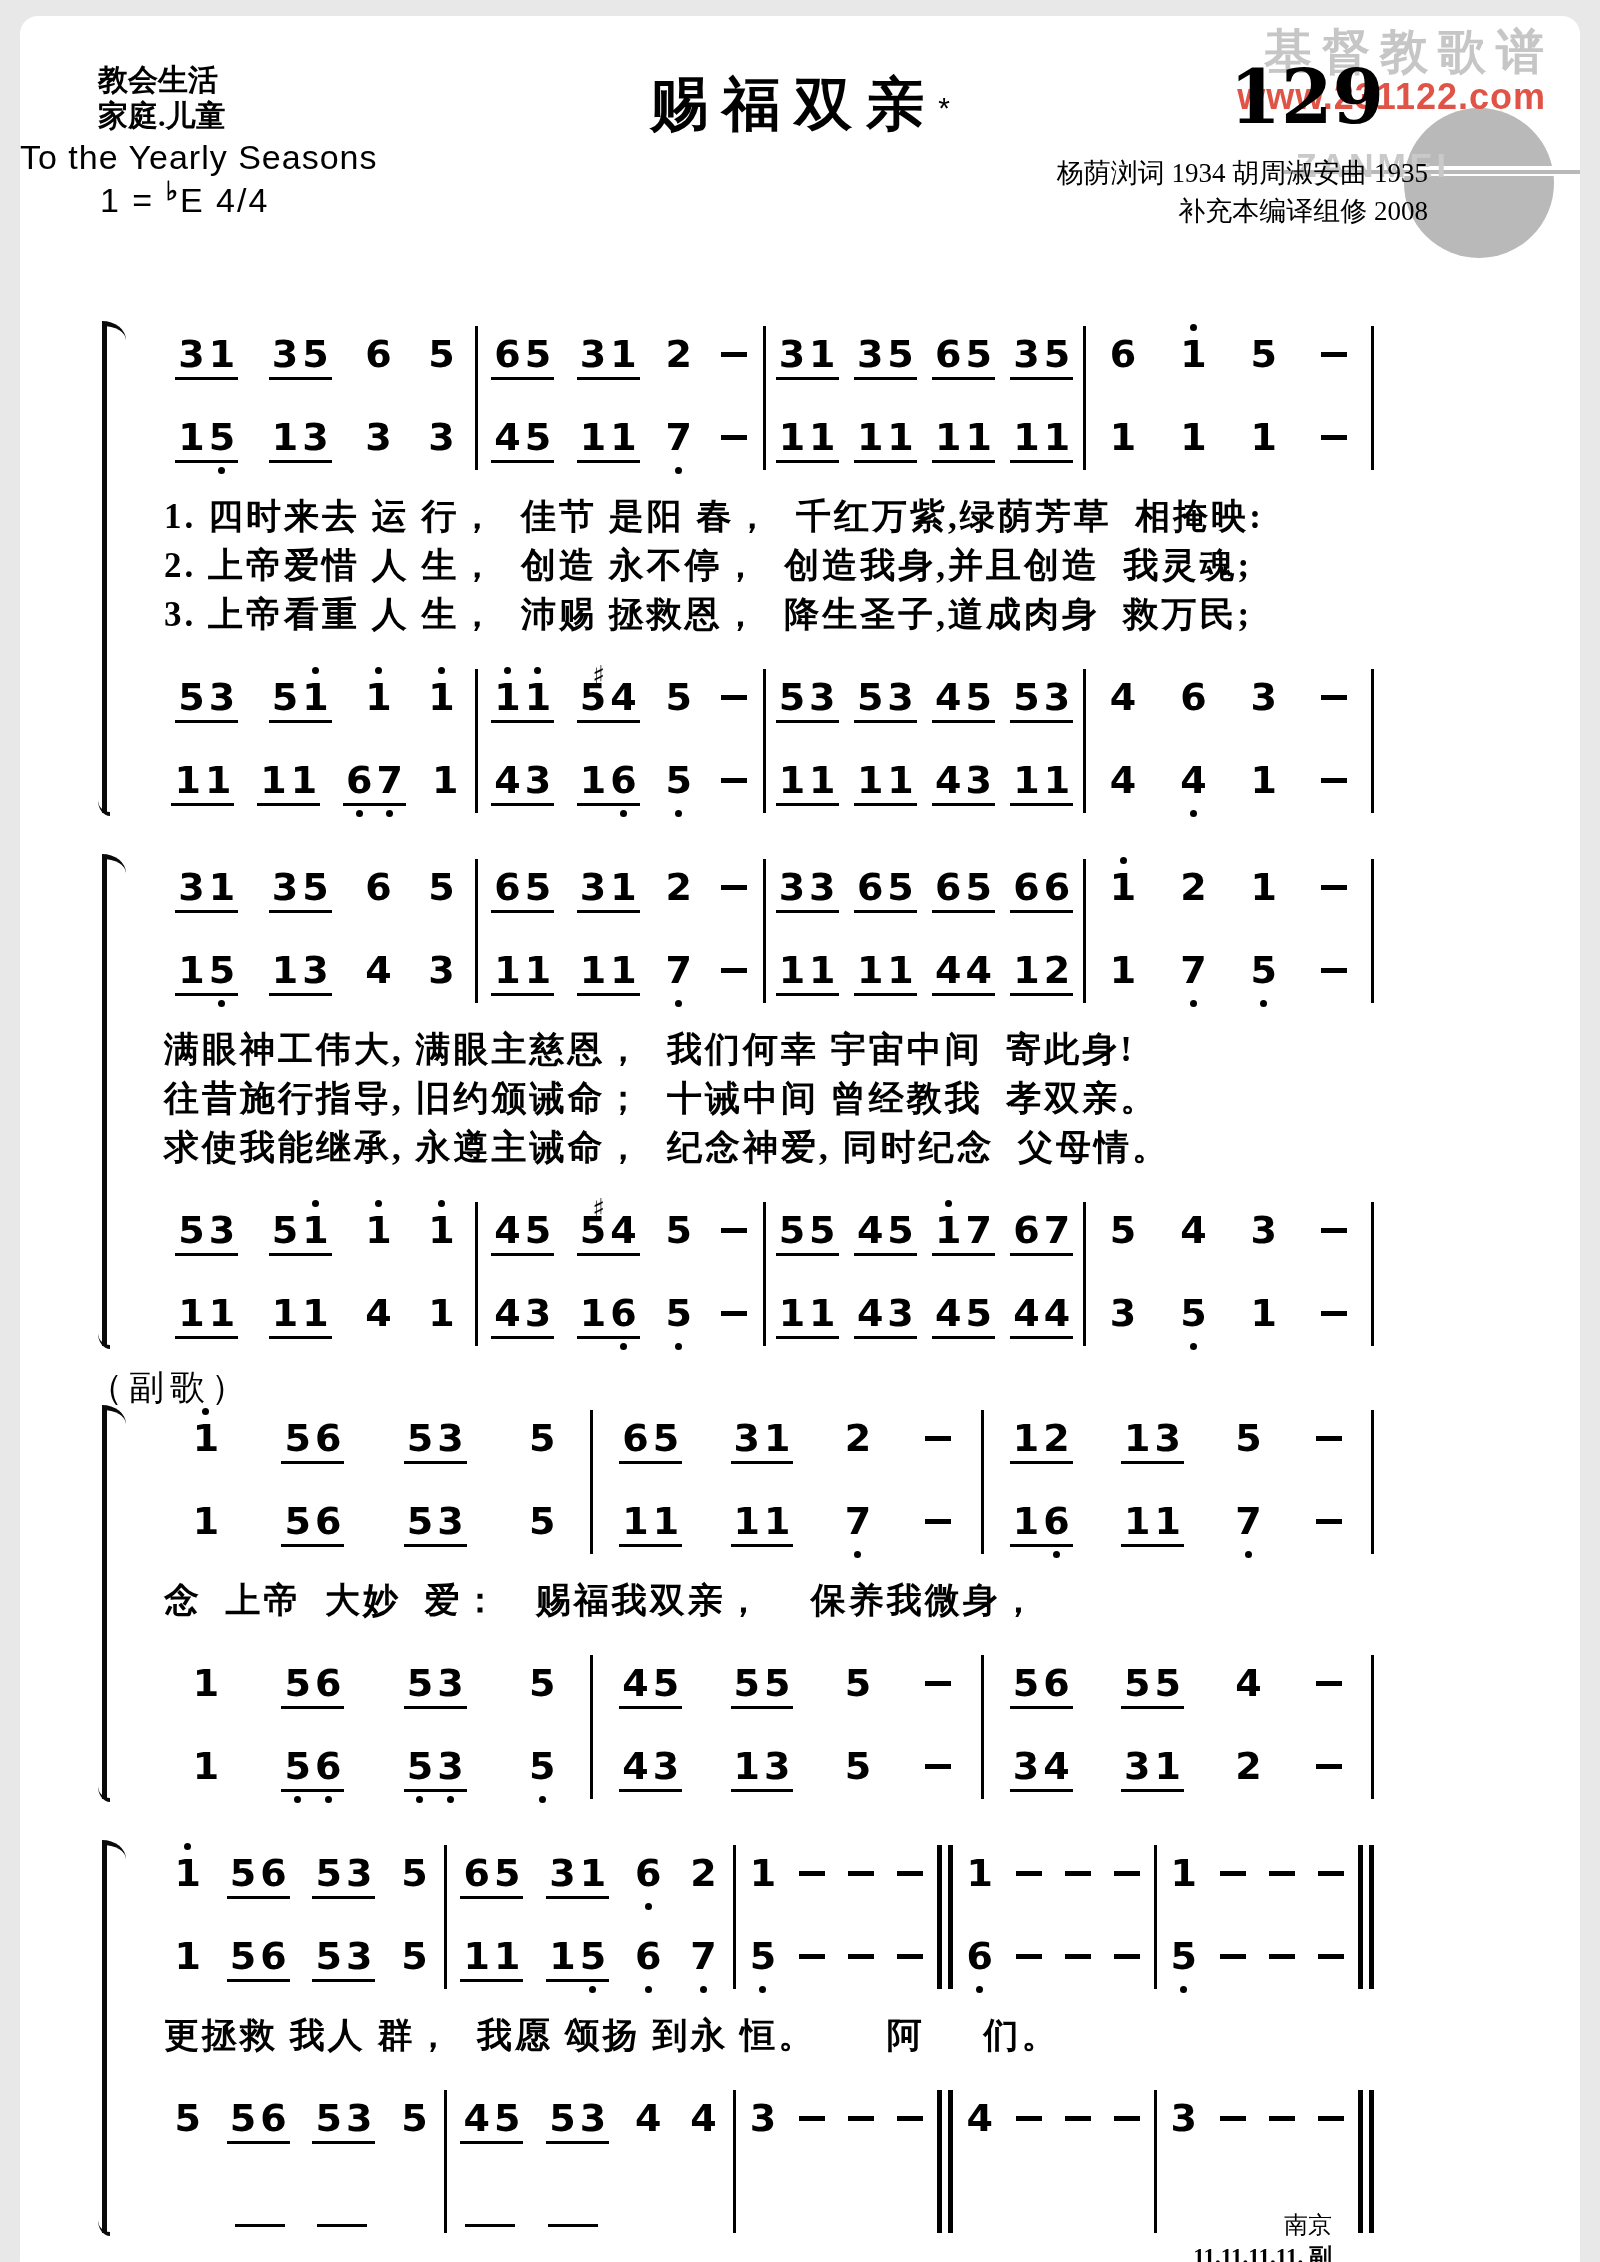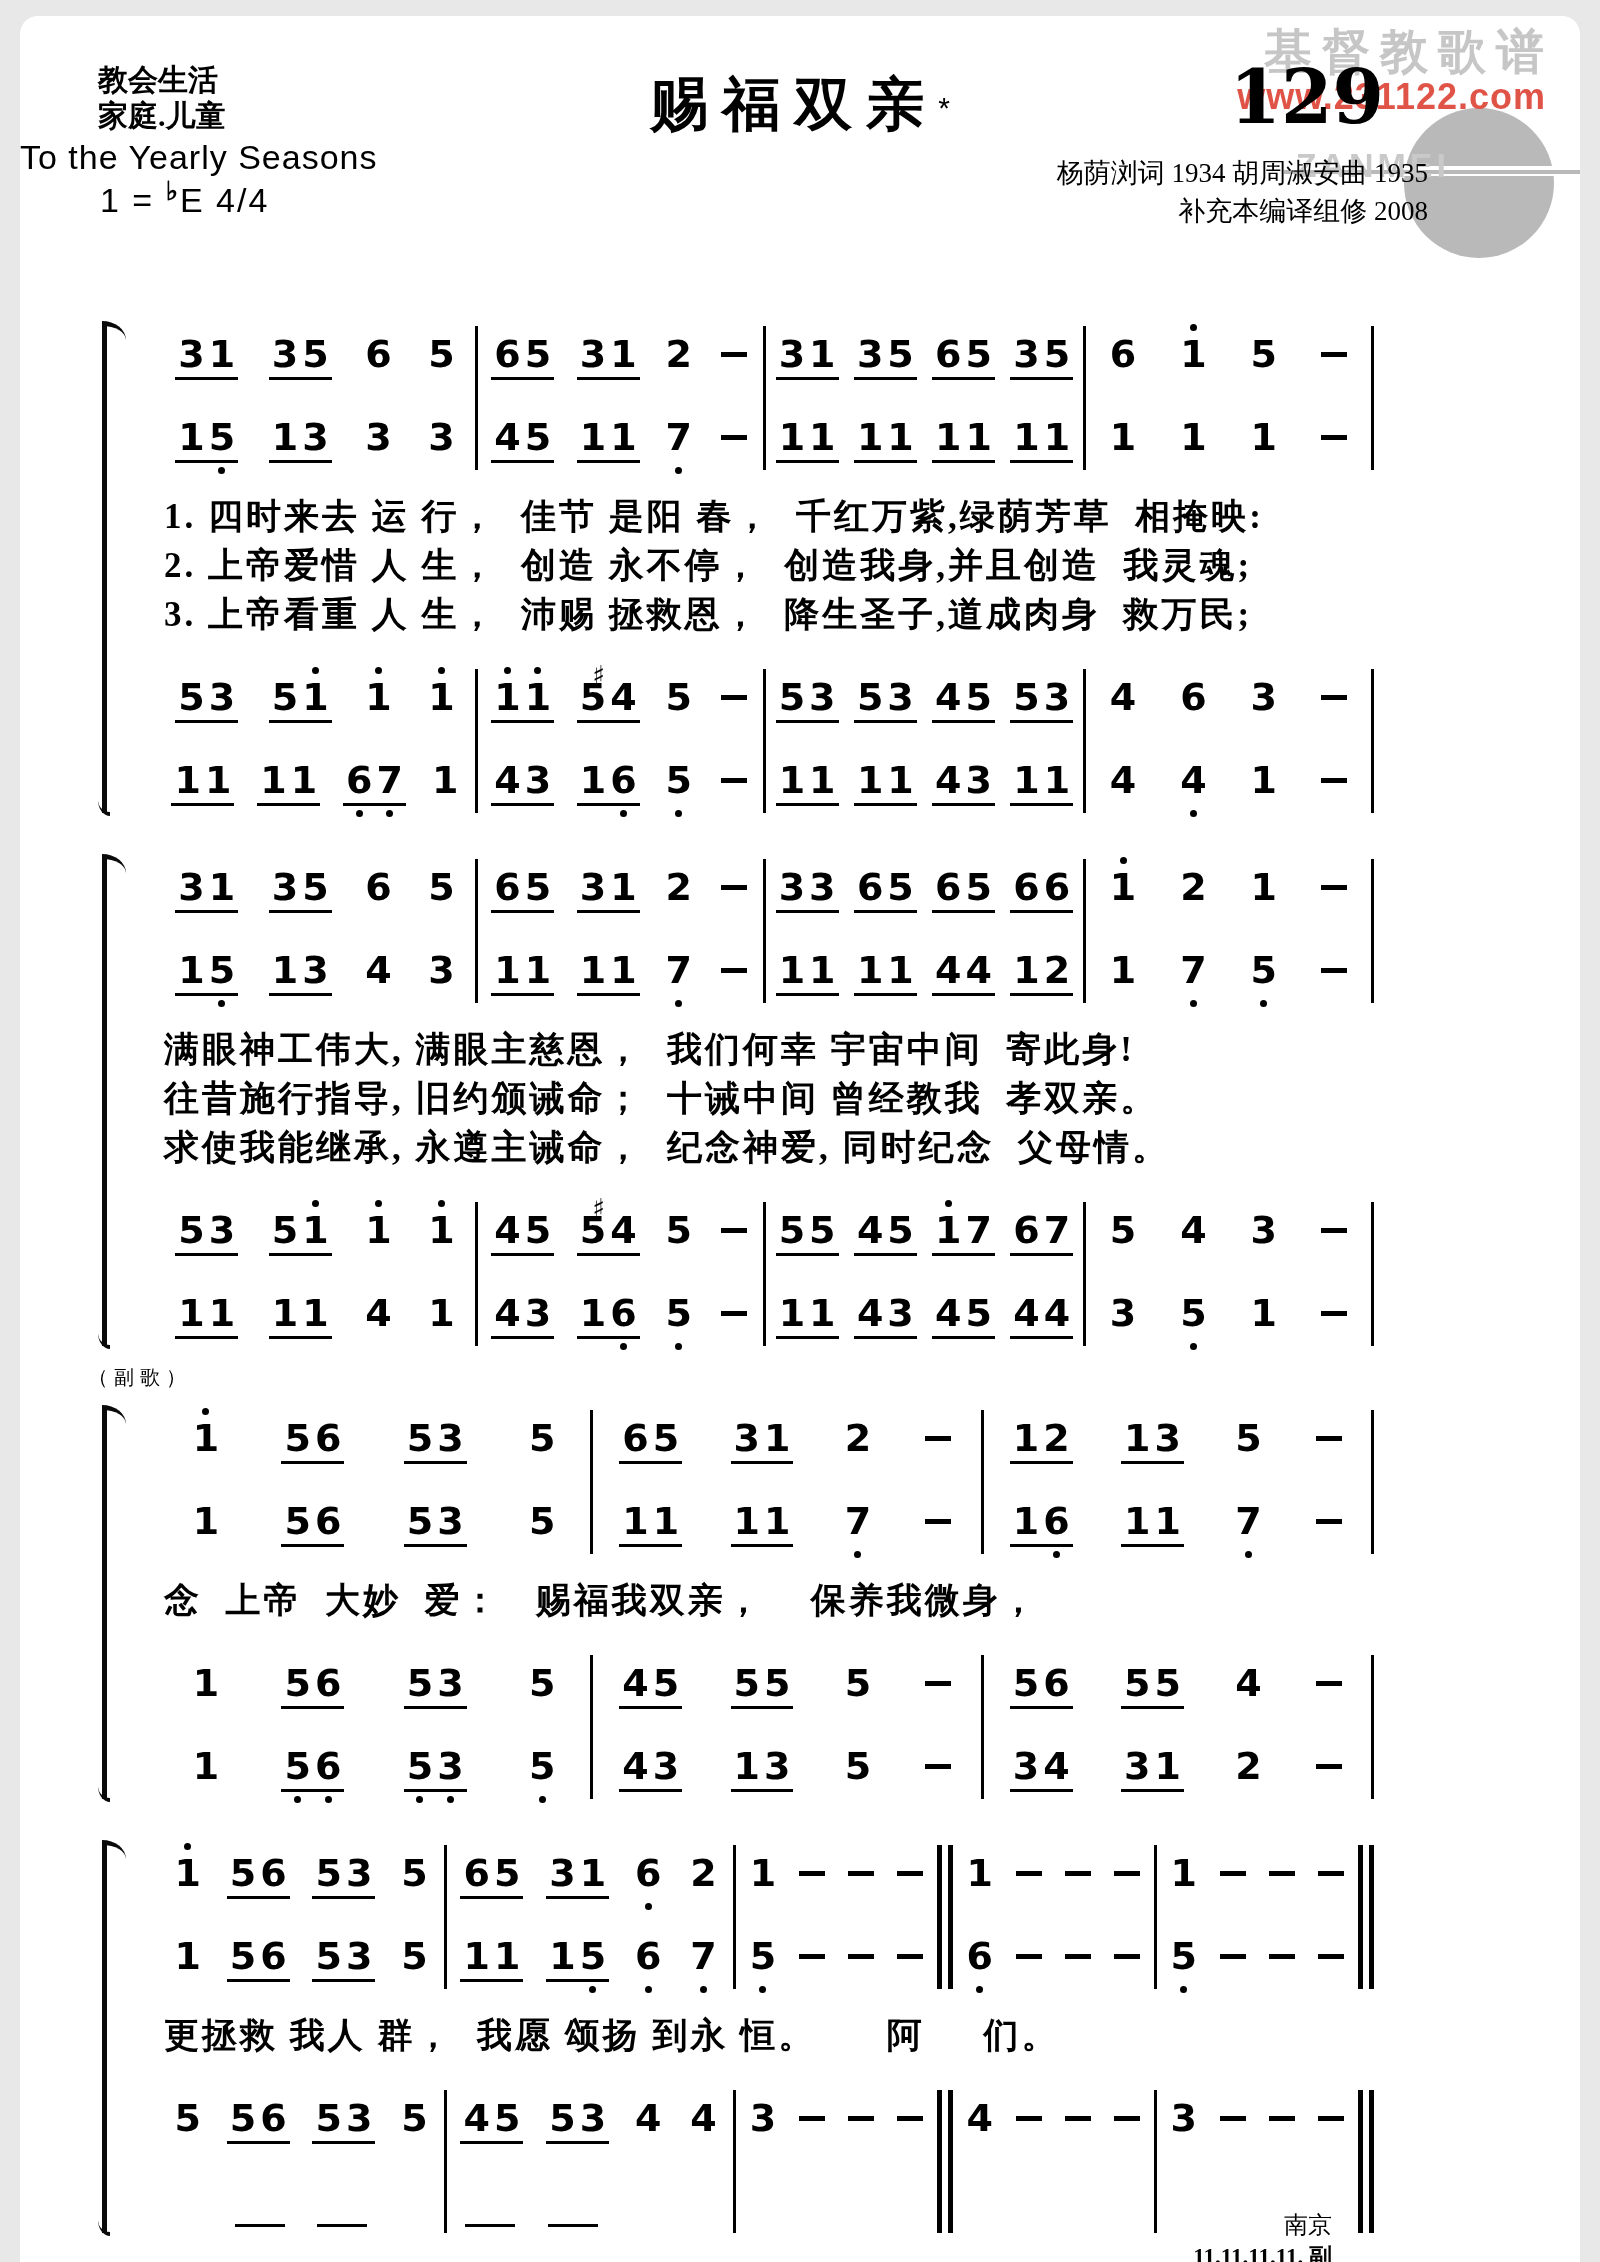--- a/index.html
+++ b/index.html
@@ -36,21 +36,21 @@
           letter-spacing:4px;z-index:0;}
 
   
   .music{padding:8px 206px 0 72px;}
   .system{position:relative;padding-left:66px;margin-bottom:34px;}
   .system-bracket{position:absolute;left:10px;top:4px;bottom:6px;width:18px;border-left:5px solid #0a0a0a;}
   .system-bracket::before{content:'';position:absolute;left:-5px;top:-3px;width:24px;height:14px;
         border-top:5px solid #0a0a0a;border-top-right-radius:100% 100%;}
   .system-bracket::after{content:'';position:absolute;left:-9px;bottom:-3px;width:12px;height:12px;
         border-bottom:4px solid #0a0a0a;border-bottom-left-radius:100% 100%;}
-  .refrain-label{position:absolute;top:-40px;left:-4px;font-size:20px;letter-spacing:6px;
+  .refrain-label{position:absolute;top:-40px;left:-4px;font-size:35px;letter-spacing:6px;
         font-family:"Liberation Serif",serif;}
 
   .staff{display:flex;align-items:stretch;}
   .measure{display:flex;flex-direction:column;gap:14px;flex-basis:30px;min-width:0;padding:2px 2px;}
   .voice{display:flex;justify-content:space-around;align-items:flex-start;min-height:68px;}
   .barline{align-self:stretch;display:flex;gap:6px;margin:6px 0;}
   .barline .bl{width:3px;background:#000;}
   .barline.double .bl{width:5px;}
 
   .group{display:flex;align-items:flex-start;position:relative;padding:0 3px;}

